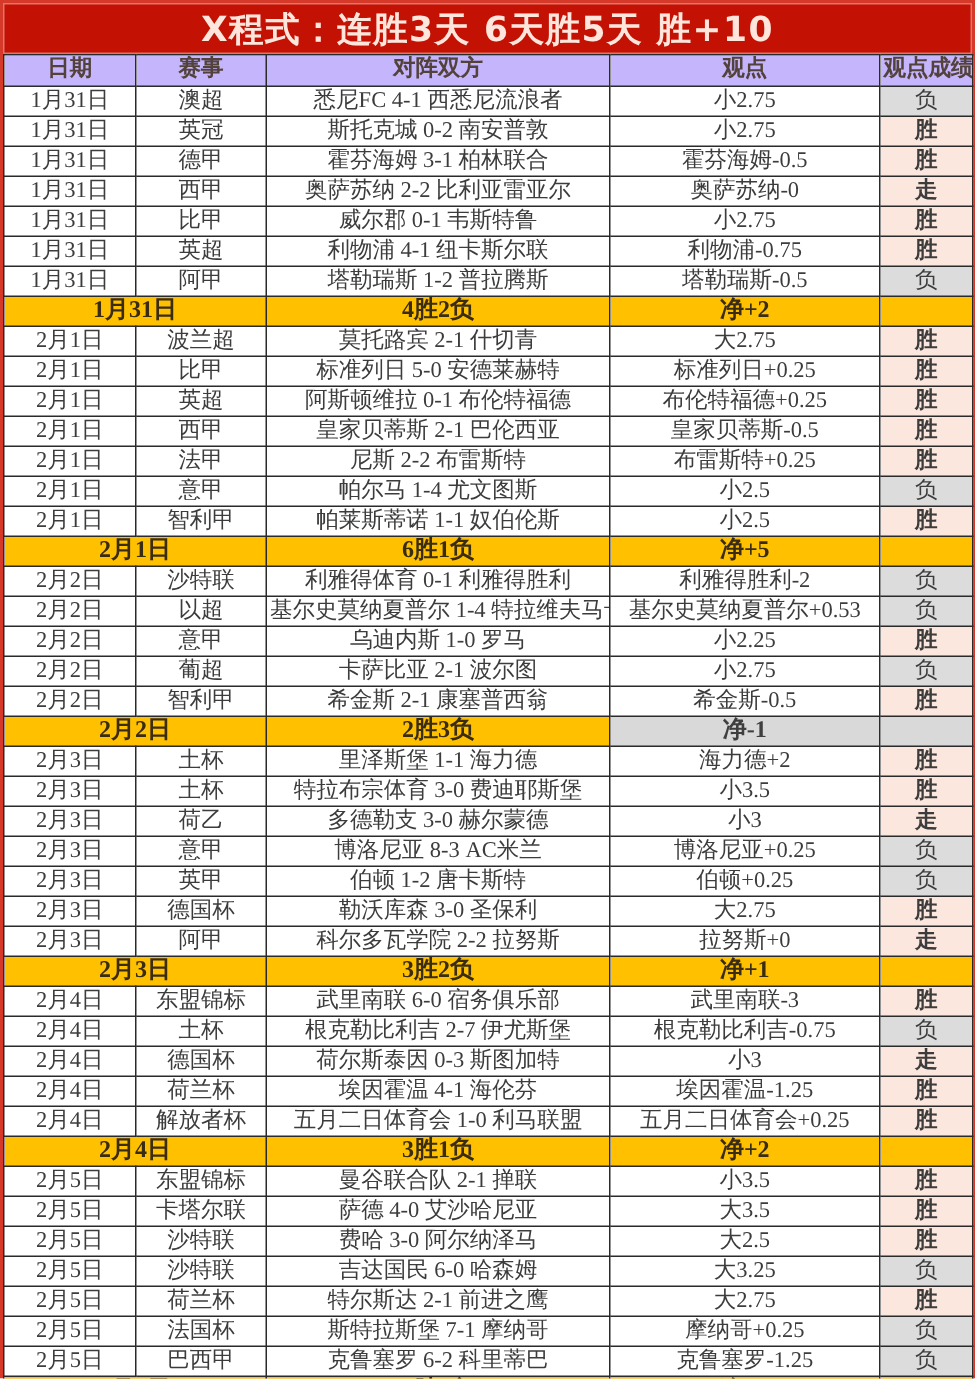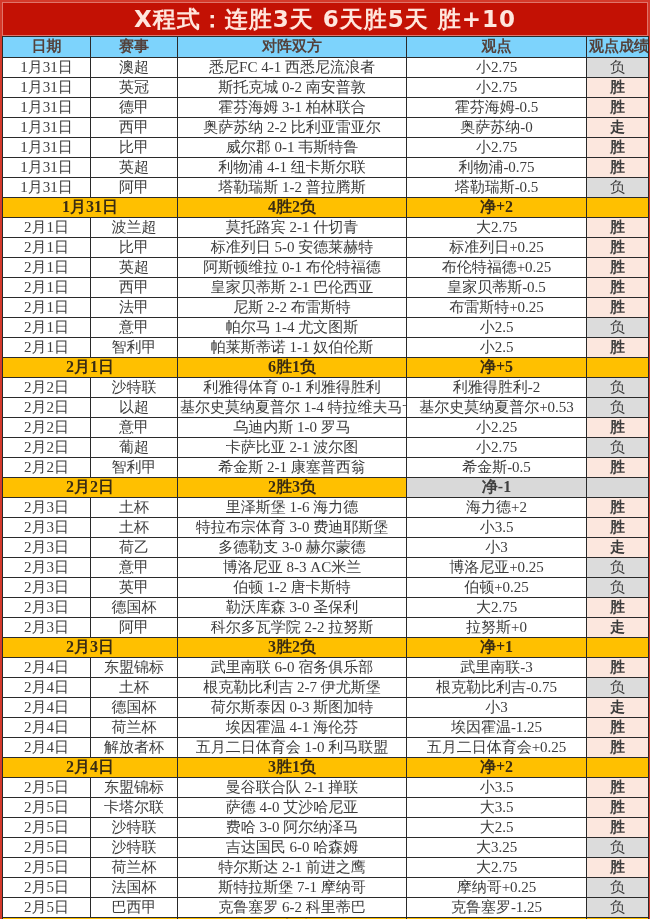--- a/index.html
+++ b/index.html
@@ -22,21 +22,21 @@
     width:646px;flex:1 1 auto;border-collapse:collapse;table-layout:fixed;
     background:#ffffff;
   }
   table.results td,table.results th{
     border:1px solid #2a2a2a;padding:0 2px;overflow:hidden;white-space:nowrap;
     text-align:center;vertical-align:middle;
     font-family:"Liberation Serif","DejaVu Serif",serif;
     font-size:15px;color:#3c3c3c;height:19px;line-height:1.05;
   }
   table.results th{
-    background:#7dd3fc;color:#53413b;font-weight:bold;height:20px;font-size:15px;margin-left:16px;
+    background:#c4b5fd;color:#53413b;font-weight:bold;height:20px;font-size:15px;margin-left:16px;
   }
   td.result-win{background:#fce7de;color:#dd0f00;font-weight:bold;}
   td.result-push{background:#fce7de;color:#e04300;font-weight:bold;}
   td.result-loss{background:#dcdcdc;color:#474747;}
   tr.summary td{
     background:#ffc000;color:#3a2c12;font-weight:bold;font-size:16px;
   }
   tr.summary.negative td.net-cell,
   tr.summary.negative td.tail-cell{
     background:#d9d9d9;color:#3f3f3f;
@@ -214,21 +214,21 @@
         </tr>
         <tr class="summary negative">
           <td colspan="2">2月2日</td>
           <td>2胜3负</td>
           <td class="net-cell">净-1</td>
           <td class="tail-cell"></td>
         </tr>
         <tr>
           <td>2月3日</td>
           <td>土杯</td>
-          <td>里泽斯堡 1-6 海力德</td>
+          <td>里泽斯堡 1-1 海力德</td>
           <td>海力德+2</td>
           <td class="result-win">胜</td>
         </tr>
         <tr>
           <td>2月3日</td>
           <td>土杯</td>
           <td>特拉布宗体育 3-0 费迪耶斯堡</td>
           <td>小3.5</td>
           <td class="result-win">胜</td>
         </tr>

